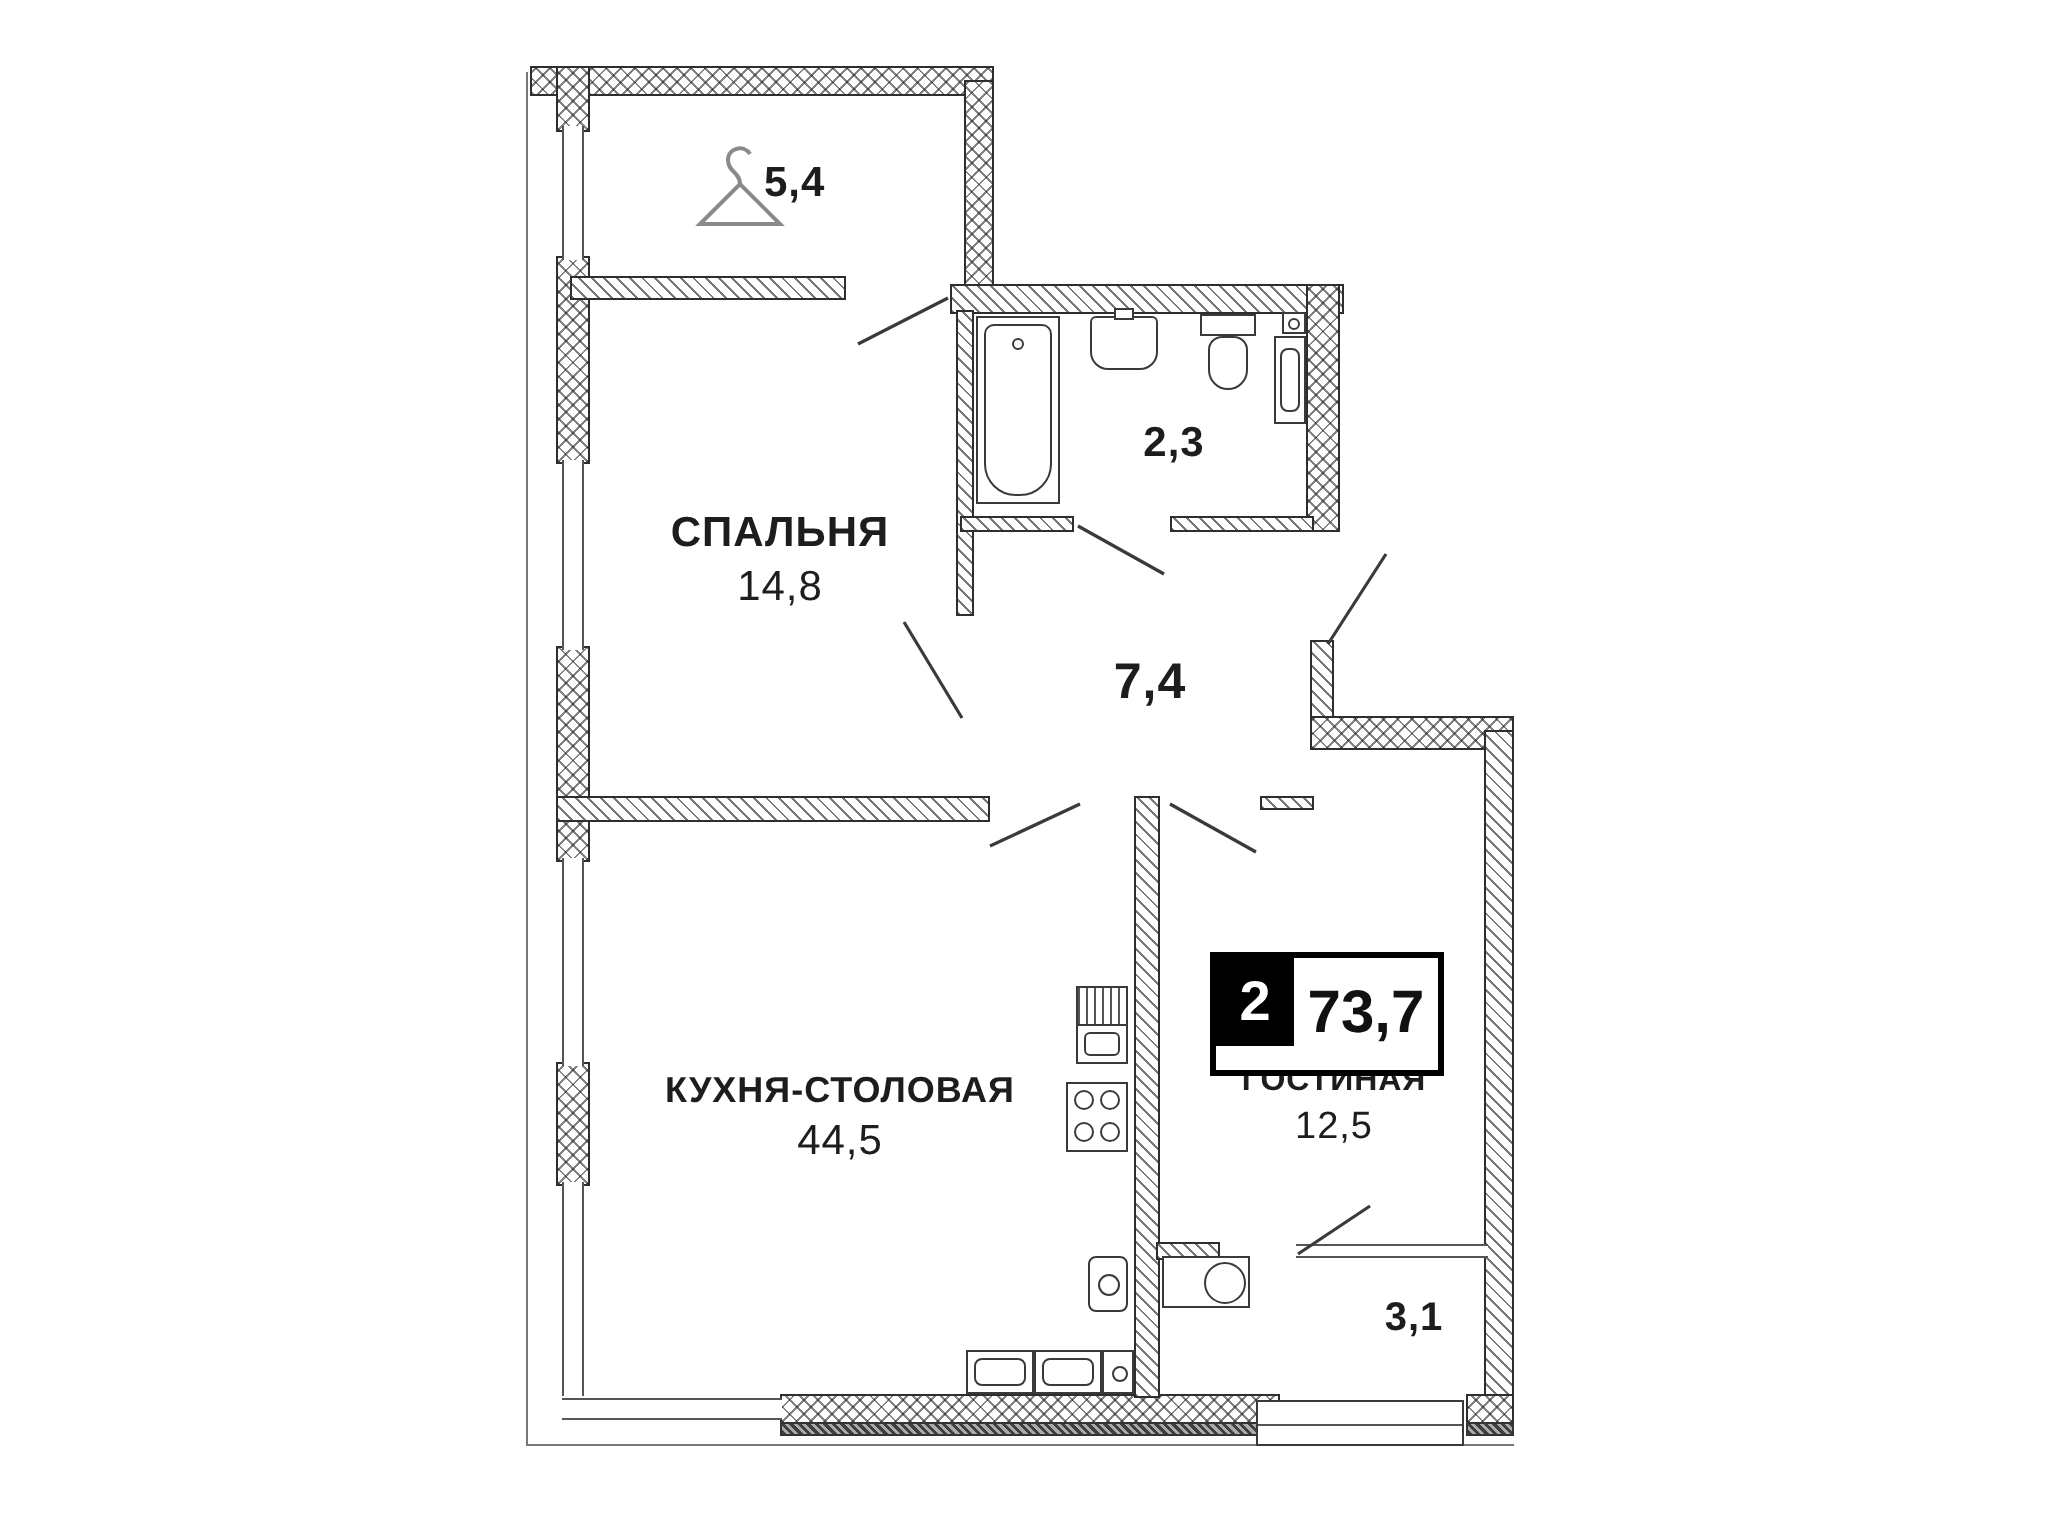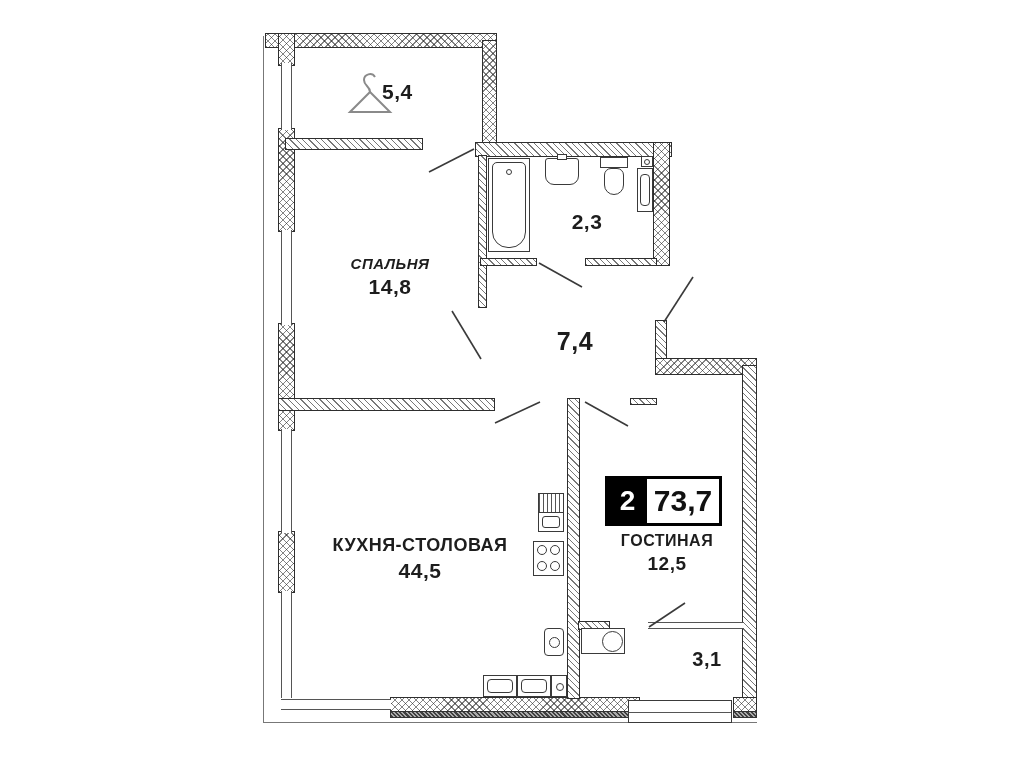--- a/index.html
+++ b/index.html
@@ -17,25 +17,25 @@
   .dark{border:1px solid #333;background:
       repeating-linear-gradient(45deg,#3f3f3f 0 1.5px,#aaa 1.5px 3px),
       repeating-linear-gradient(-45deg,#3f3f3f 0 1.5px,#888 1.5px 3px);}
   .winv{border-left:1px solid #555;border-right:1px solid #555;background:#fff;}
   .winh{border-top:1px solid #555;border-bottom:1px solid #555;background:#fff;}
   .thin{background:#777;}
   .fx{border:1px solid #3a3a3a;background:#fff;}
   .fxr{border:1px solid #3a3a3a;background:#fff;border-radius:4px;}
   .circ{border:1px solid #3a3a3a;background:#fff;border-radius:50%;}
   .lbl{font-weight:700;text-align:center;line-height:1.15;letter-spacing:.5px;white-space:nowrap;}
-  .area{font-weight:700;}
+  .area{font-weight:400;}
   .badge{display:flex;border:3px solid #000;background:#fff;}
   .badge .bcell{width:39px;height:44px;background:#000;color:#fff;display:flex;align-items:center;
        justify-content:center;font-size:28px;font-weight:700;}
-  .badge .wcell{width:72px;height:44px;display:flex;align-items:center;justify-content:center;
+  .badge .wcell{width:72px;height:56px;display:flex;align-items:center;justify-content:center;
        font-size:30px;font-weight:700;color:#111;}
   .ribs{background:repeating-linear-gradient(90deg,#555 0 1px,transparent 1px 4px),#fff;}
   svg line{stroke:#3a3a3a;stroke-width:1.6px;}
 </style>
 </head>
 <body>
 
 <div id="canvas">
 
   <div class="abs thin" style="left:263px;top:36px;width:1px;height:687px;"></div>
@@ -128,21 +128,21 @@
     <line x1="649" y1="627" x2="685" y2="603"></line>
     <g fill="none" stroke="#8a8a8a" stroke-width="2">
       <path d="M350 112 L370 92 L390 112 Z"></path>
       <path d="M370 92 C370 86 364 86 364 80 C364 74 372 72 375 77"></path>
     </g>
   </svg>
 
   <div class="abs lbl" style="left:382px;top:80px;width:70px;text-align:left;font-size:21px;">5,4</div>
 
   <div class="abs" style="left:320px;top:255px;width:140px;text-align:center;">
-    <div class="lbl" style="font-size:15px;font-style:italic;">СПАЛЬНЯ</div>
+    <div class="lbl" style="font-size:21px;">СПАЛЬНЯ</div>
     <div class="lbl area" style="font-size:21px;margin-top:3px;">14,8</div>
   </div>
 
   <div class="abs lbl" style="left:557px;top:210px;width:60px;font-size:21px;">2,3</div>
 
   <div class="abs lbl" style="left:545px;top:327px;width:60px;font-size:25px;">7,4</div>
 
   <div class="abs" style="left:330px;top:535px;width:180px;text-align:center;">
     <div class="lbl" style="font-size:18px;">КУХНЯ-СТОЛОВАЯ</div>
     <div class="lbl area" style="font-size:21px;margin-top:3px;">44,5</div>

